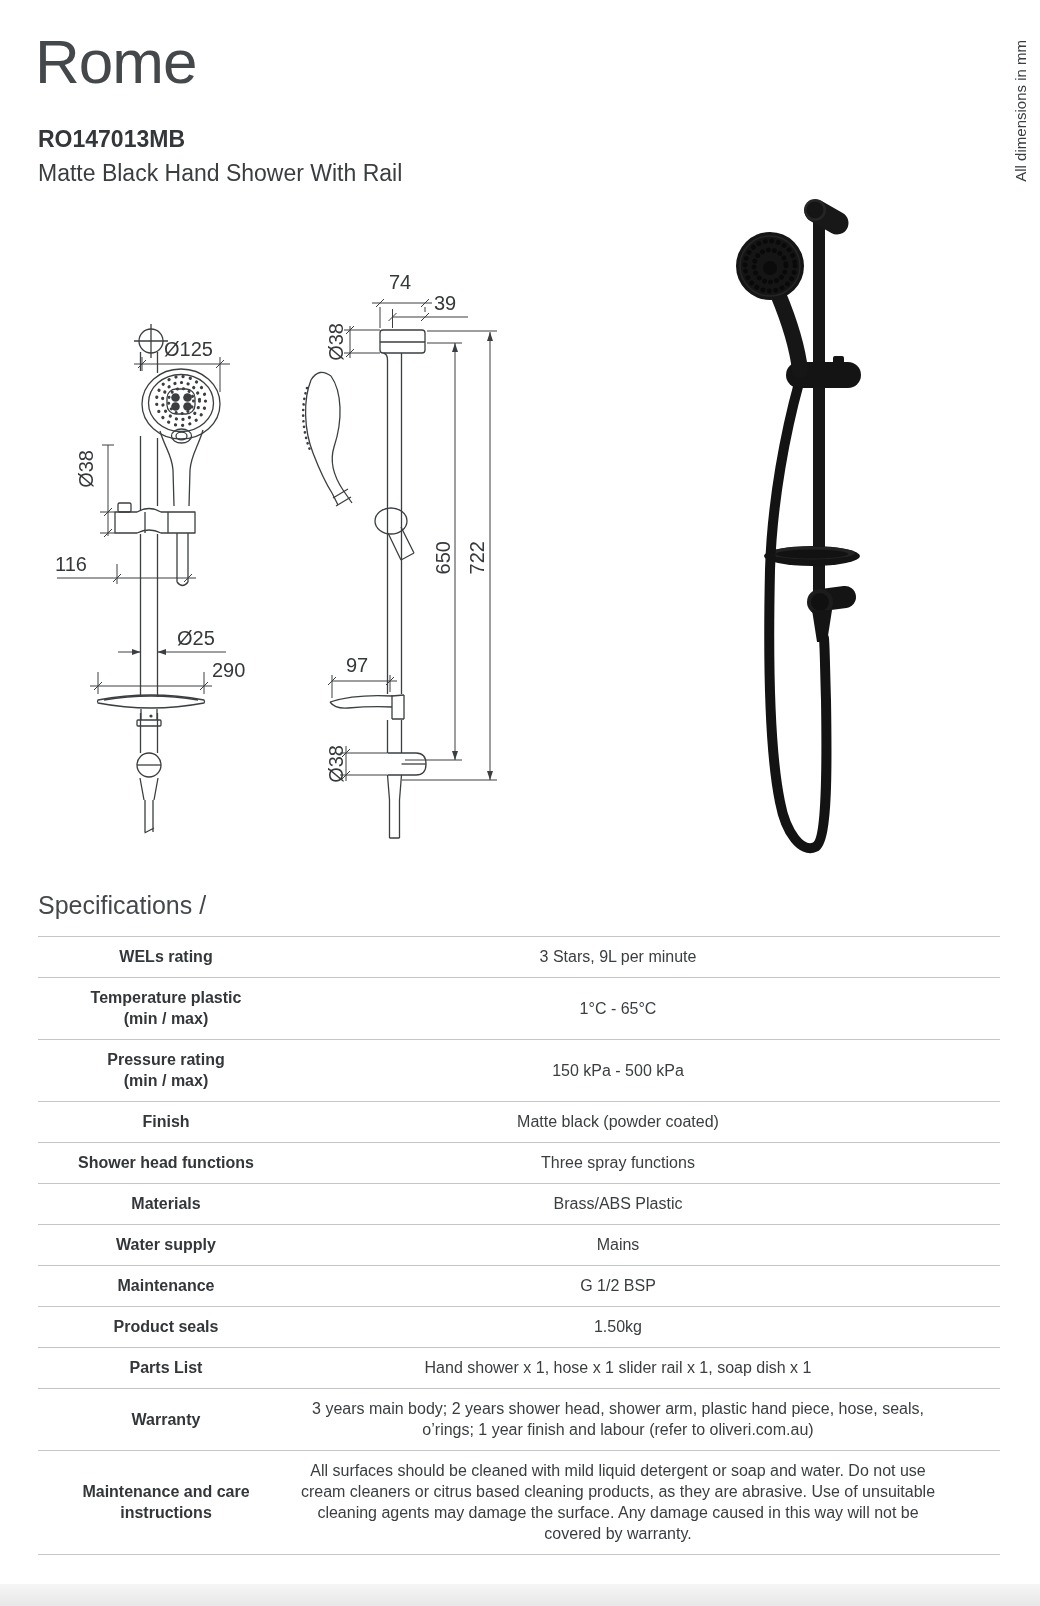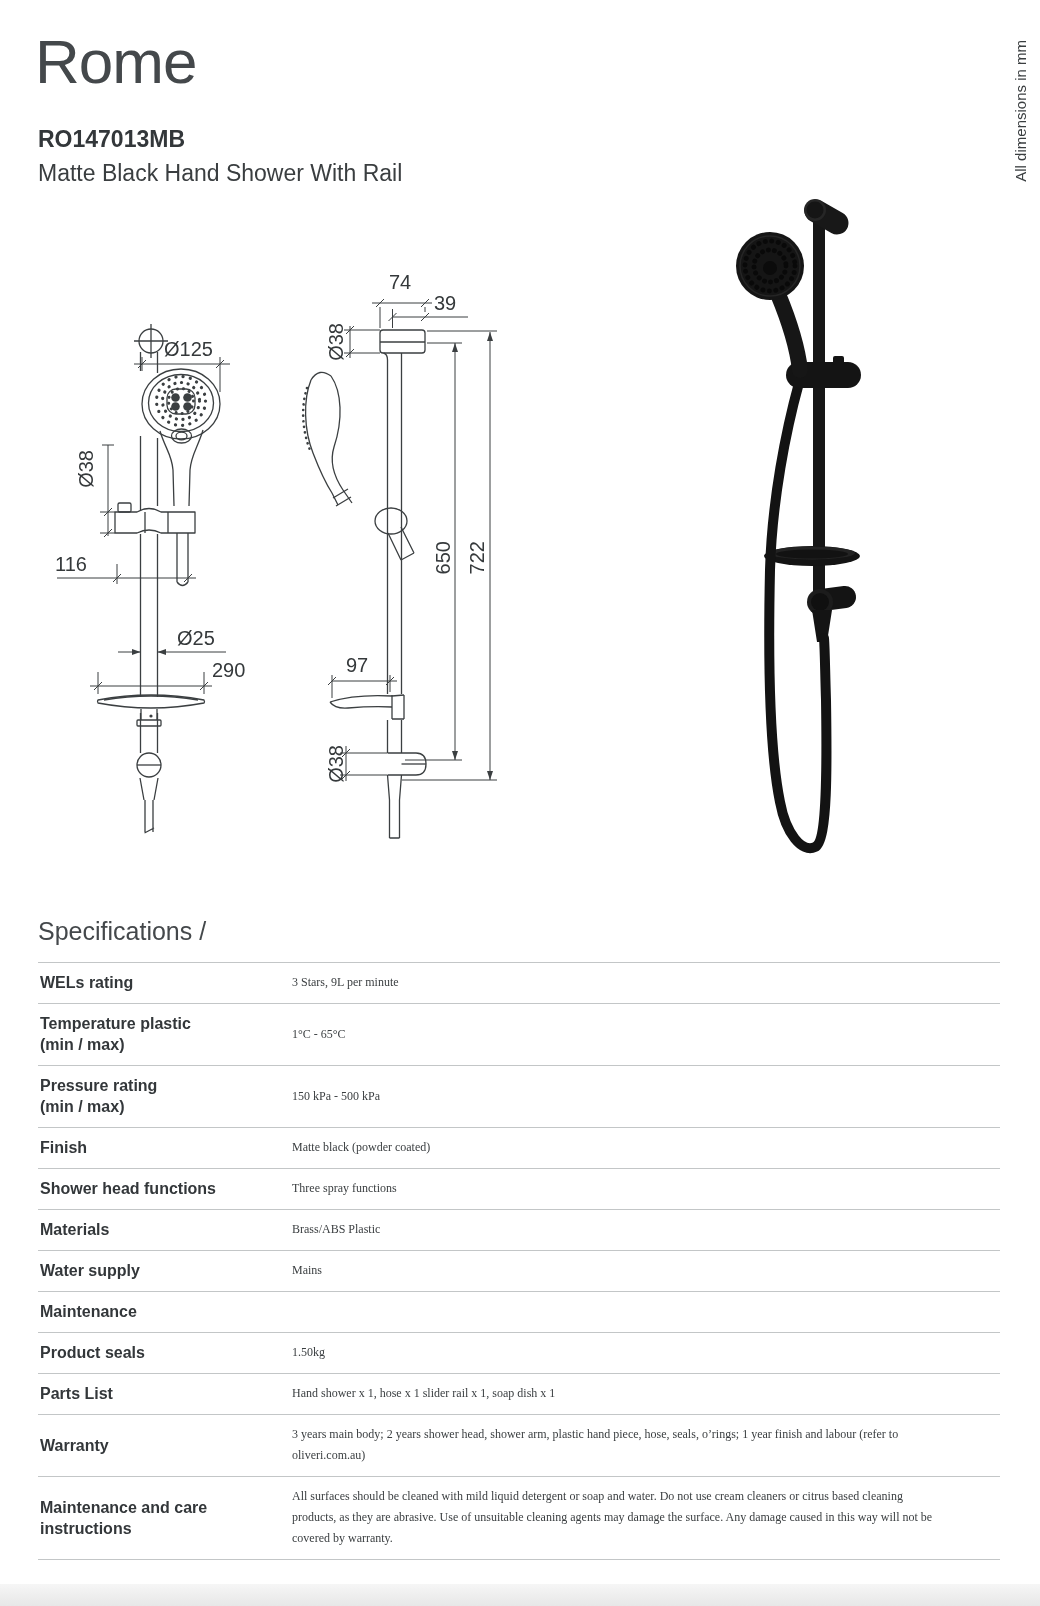--- a/index.html
+++ b/index.html
@@ -11,27 +11,27 @@
   #product-code{left:38px;top:126px;font-size:23px;font-weight:700;color:#33373a;}
   #product-desc{left:38px;top:160px;font-size:23px;font-weight:400;color:#3a3e40;}
   
   .rot{transform:rotate(-90deg) translateX(-100%);transform-origin:0 0;white-space:nowrap;display:inline-block;}
   #vnote{left:1012px;top:40px;font-size:15px;color:#3a3e40;}
   
   #figure{left:0;top:0;width:1040px;height:870px;}
   #figure svg{position:absolute;left:0;top:0;}
   .dim{position:absolute;font-size:20px;color:#35393b;white-space:nowrap;line-height:20px;}
   
-  #specs{left:38px;top:916px;width:962px;}
+  #specs{left:38px;top:890px;width:962px;}
   #specs h2{margin:0;font-size:25px;font-weight:400;color:#44484b;line-height:30px;padding-bottom:16px;}
-  .spec-table{width:100%;border-bottom:1px solid #c3c6c7;}
+  .spec-table{width:100%;border-bottom:1px solid #c3c6c7;text-align:center;}
   .row{display:grid;grid-template-columns:254px 1fr;align-items:center;
        border-top:1px solid #c3c6c7;padding:9px 0 10px 0;}
   .lbl{font-weight:700;color:#33373a;font-size:16px;line-height:21px;padding-left:2px;}
-  .val{font-size:12px;color:#3a3e40;line-height:21px;max-width:652px;font-family:Liberation Serif, serif;}
+  .val{font-size:16px;color:#3a3e40;line-height:21px;max-width:652px;}
   #footer-strip{left:0;top:1584px;width:1040px;height:22px;
        background:linear-gradient(#f6f6f6,#e7e7e7);}
   svg .ln{stroke:#3b3f41;stroke-width:1.3;fill:none;stroke-linejoin:round;}
   svg .dl{stroke:#3b3f41;stroke-width:1;fill:none;}
   svg .fl{fill:#3b3f41;stroke:none;}
   svg .dots{stroke:#3b3f41;fill:none;stroke-linecap:round;}
 </style>
 </head>
 <body>
 
@@ -241,20 +241,21 @@
             <div>Water supply</div>
             <div></div>
           </div>
         <div class="val">Mains</div>
       </div>
       <div class="row">
         <div class="lbl">
             <div>Maintenance</div>
             <div></div>
           </div>
+        <div class="val">G 1/2 BSP</div>
       </div>
       <div class="row">
         <div class="lbl">
             <div>Product seals</div>
             <div></div>
           </div>
         <div class="val">1.50kg</div>
       </div>
       <div class="row">
         <div class="lbl">

